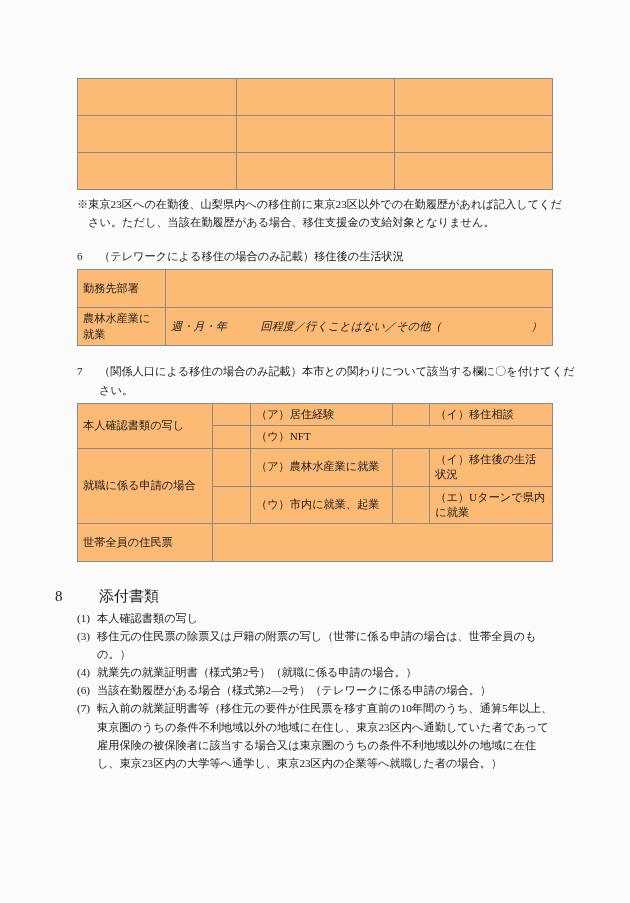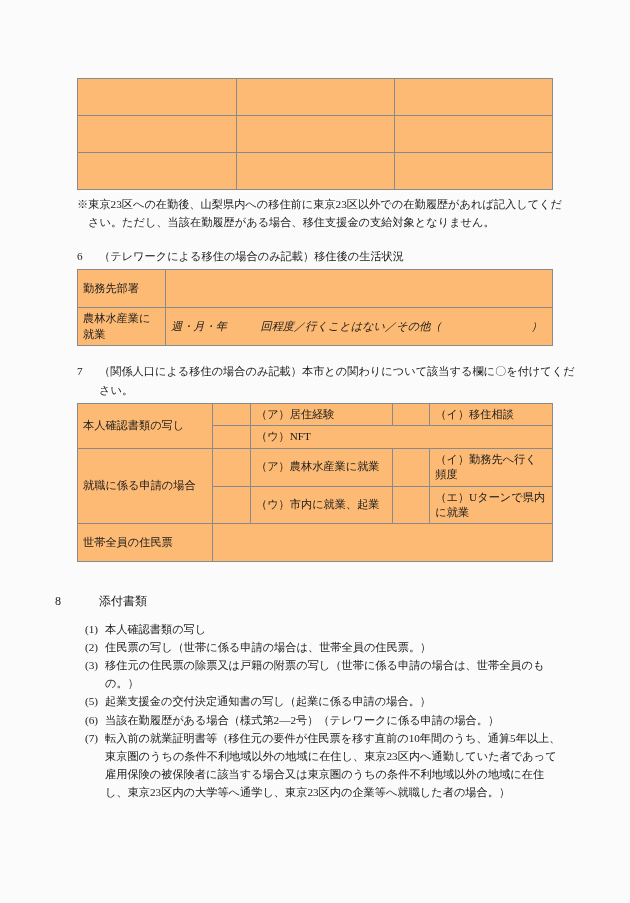--- a/index.html
+++ b/index.html
@@ -79,33 +79,33 @@
     width: 476px;
   }
   .section-head .num {
     display: inline-block;
     width: 22px;
     text-indent: 0;
   }
 
   
   .list-head {
-    font-size: 12px;
-    line-height: 1.62;
-    margin: 30px 0 0 0;
+    font-size: 15px;
+    line-height: 1.62;
+    margin: 22px 0 0 0;
     padding-left: 22px;
     text-indent: -22px;
   }
   .list-head .num {
     display: inline-block;
     width: 22px;
   }
   ol.attach-list {
     list-style: none;
-    margin: 8px;
+    margin: 0;
     padding: 0;
     font-size: 11.2px;
     line-height: 1.62;
     width: 476px;
   }
   ol.attach-list li {
     padding-left: 20px;
     text-indent: -20px;
     margin: 0;
   }
@@ -175,42 +175,41 @@
         <tr>
           <td class="tick"></td>
           <td colspan="3">（ウ）NFT</td>
         </tr>
 
         <tr>
           <td class="shaded" rowspan="2">就職に係る申請の場合</td>
           <td class="tick"></td>
           <td>（ア）農林水産業に就業</td>
           <td class="tick"></td>
-          <td>（イ）勤務先へ行く頻度</td>
+          <td>（イ）移住後の生活状況</td>
         </tr>
 
         <tr>
           <td class="tick"></td>
           <td>（ウ）市内に就業、起業</td>
           <td class="tick"></td>
           <td>（エ）Uターンで県内に就業</td>
         </tr>
 
         <tr>
           <td class="shaded">世帯全員の住民票</td>
           <td colspan="4" class="blank-tall"></td>
         </tr>
       </tbody>
     </table>
 
     <p class="list-head"><span class="num">8</span><span>添付書類</span></p>
 
     <ol class="attach-list">
       <li><span class="marker">(1)</span><span>本人確認書類の写し</span></li>
-      <li><span class="marker">(2)</span><span>住民票の写し（世帯に係る申請の場合は、世帯全員の住民票。）</span></li>
       <li><span class="marker">(3)</span><span>移住元の住民票の除票又は戸籍の附票の写し（世帯に係る申請の場合は、世帯全員のもの。）</span></li>
-      <li><span class="marker">(5)</span><span>起業支援金の交付決定通知書の写し（起業に係る申請の場合。）</span></li>
+      <li><span class="marker">(4)</span><span>就業先の就業証明書（様式第2号）（就職に係る申請の場合。）</span></li>
       <li><span class="marker">(6)</span><span>当該在勤履歴がある場合（様式第2―2号）（テレワークに係る申請の場合。）</span></li>
       <li><span class="marker">(7)</span><span>転入前の就業証明書等（移住元の要件が住民票を移す直前の10年間のうち、通算5年以上、東京圏のうちの条件不利地域以外の地域に在住し、東京23区内へ通勤していた者であって雇用保険の被保険者に該当する場合又は東京圏のうちの条件不利地域以外の地域に在住し、東京23区内の大学等へ通学し、東京23区内の企業等へ就職した者の場合。）</span></li>
     </ol>
 
   </div>
 </div>
 
 </body></html>

